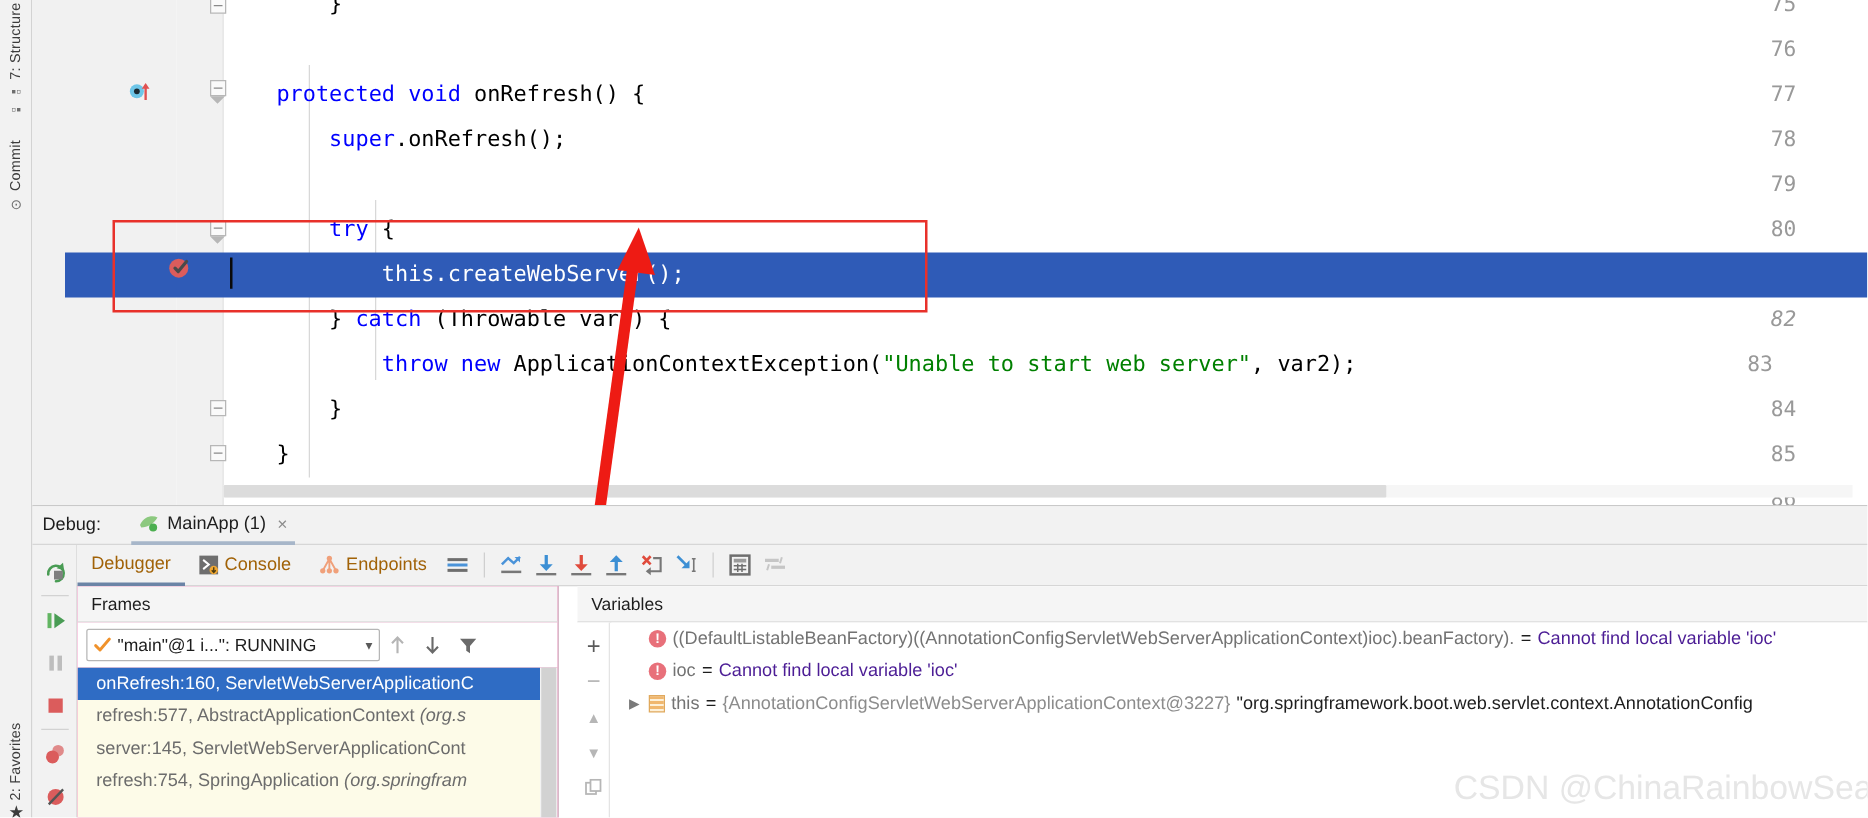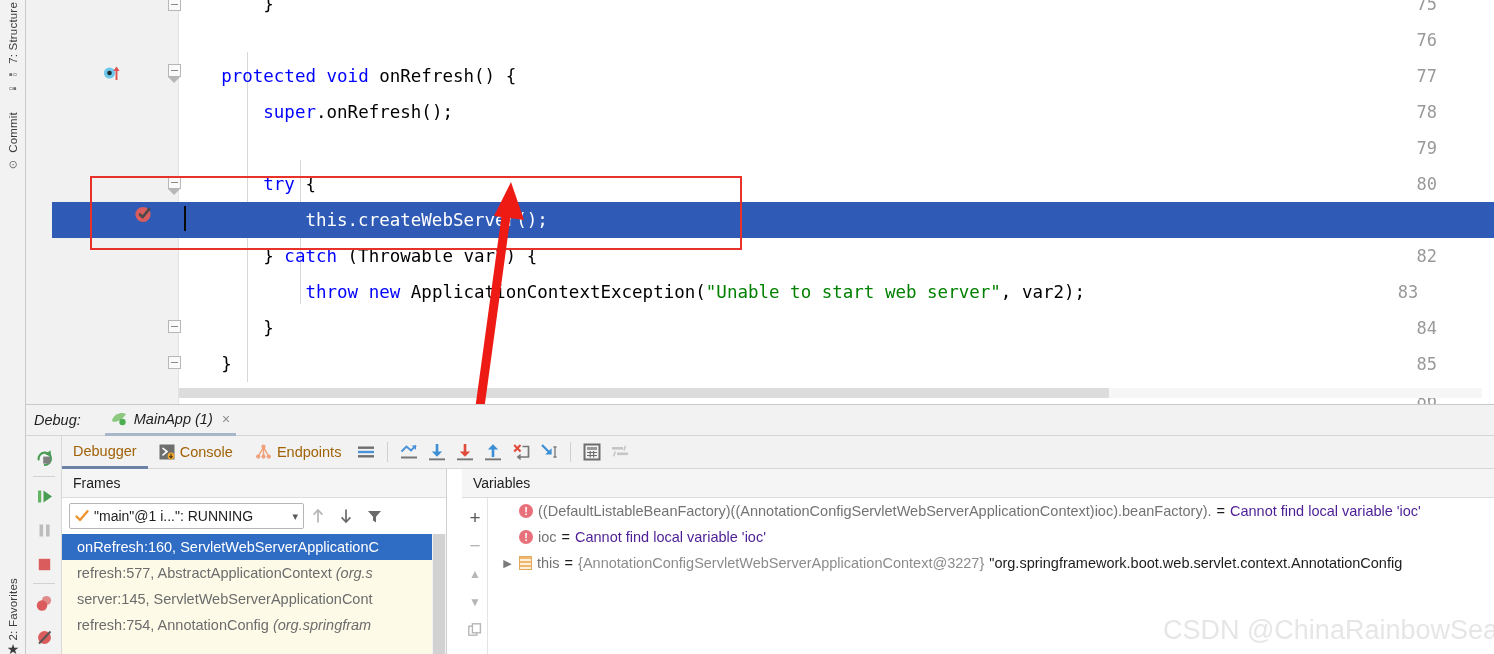--- a/index.html
+++ b/index.html
@@ -122,21 +122,21 @@
   #anno-arrow { position: absolute; left: 420px; top: 180px; pointer-events: none; }
 
   
   #debug-window {
     position: absolute; left: 26px; top: 404px; width: 1468px; height: 250px;
     background: #f2f2f2; border-top: 1px solid #c9c9c9;
   }
   #debug-titlebar {
     position: absolute; left: 0; top: 0; right: 0; height: 31px;
     background: #f2f2f2; border-bottom: 1px solid #d6d6d6;
-    display: flex; align-items: center; font-style: italic;
+    display: flex; align-items: center;
   }
   #debug-label {
     margin-left: 8px; font-size: 14.5px; color: #1d1d1d;
   }
   #run-tab {
     margin-left: 24px; height: 31px; display: flex; align-items: center;
     border-bottom: 3px solid #a7b6c9; padding: 0 6px;
   }
   #run-tab-name { font-size: 14.5px; color: #1d1d1d; margin-left: 6px; }
   #run-tab-close {
@@ -316,21 +316,21 @@
         <div class="ln" style="top: 58px;">77</div>
         <div class="code-line" style="top: 58px;"><span class="txt"><span class="plain">    </span><span class="kw">protected</span><span class="plain"> </span><span class="kw">void</span><span class="plain"> onRefresh() {</span></span></div>
         <div class="ln" style="top: 94px;">78</div>
         <div class="code-line" style="top: 94px;"><span class="txt"><span class="plain">        </span><span class="kw">super</span><span class="plain">.onRefresh();</span></span></div>
         <div class="ln" style="top: 130px;">79</div>
         <div class="code-line" style="top: 130px;"><span class="txt"></span></div>
         <div class="ln" style="top: 166px;">80</div>
         <div class="code-line" style="top: 166px;"><span class="txt"><span class="plain">        </span><span class="kw">try</span><span class="plain"> {</span></span></div>
         <div class="ln" style="top: 202px;">81</div>
         <div class="code-line hl" style="top: 202px;"><span class="txt"><span class="">            this.createWebServer();</span></span></div>
-        <div class="ln" style="top: 238px;">82</div>
+        <div class="ln" style="top: 238px; font-style: italic;">82</div>
         <div class="code-line" style="top: 238px;"><span class="txt"><span class="plain">        } </span><span class="kw">catch</span><span class="plain"> (Throwable var2) {</span></span></div>
         <div class="ln" style="top: 274px; text-align: center;">83</div>
         <div class="code-line" style="top: 274px;"><span class="txt"><span class="plain">            </span><span class="kw">throw</span><span class="plain"> </span><span class="kw">new</span><span class="plain"> ApplicationContextException(</span><span class="str">"Unable to start web server"</span><span class="plain">, var2);</span></span></div>
         <div class="ln" style="top: 310px;">84</div>
         <div class="code-line" style="top: 310px;"><span class="txt"><span class="plain">        }</span></span></div>
         <div class="ln" style="top: 346px;">85</div>
         <div class="code-line" style="top: 346px;"><span class="txt"><span class="plain">    }</span></span></div>
         <div class="ln" style="top: 382px;">86</div>
         <div class="code-line" style="top: 382px;"><span class="txt"></span></div>
       </div>
@@ -542,21 +542,21 @@
               <svg width="15" height="15" viewBox="0 0 15 15">
                 <path d="M1 2 L14 2 L9 7.8 L9 13.5 L6 11.5 L6 7.8 Z" fill="#6a6a6a"></path>
               </svg>
             </div>
           </div>
 
           <div id="frames-list">
               <div class="frame-row selected"><span>onRefresh:160, ServletWebServerApplicationC</span></div>
               <div class="frame-row"><span>refresh:577, AbstractApplicationContext </span><span class="pkg">(org.s</span></div>
               <div class="frame-row"><span>server:145, ServletWebServerApplicationCont</span></div>
-              <div class="frame-row"><span>refresh:754, AnnotationConfig </span><span class="pkg">(org.springfram</span></div>
+              <div class="frame-row"><span>refresh:754, SpringApplication </span><span class="pkg">(org.springfram</span></div>
             </div>
           <div id="frames-scrollbar">
             <div id="frames-scroll-thumb"></div>
           </div>
         </div>
 
         <div id="vars-pane">
           <div class="pane-header">Variables</div>
 
           <div id="vars-side">

